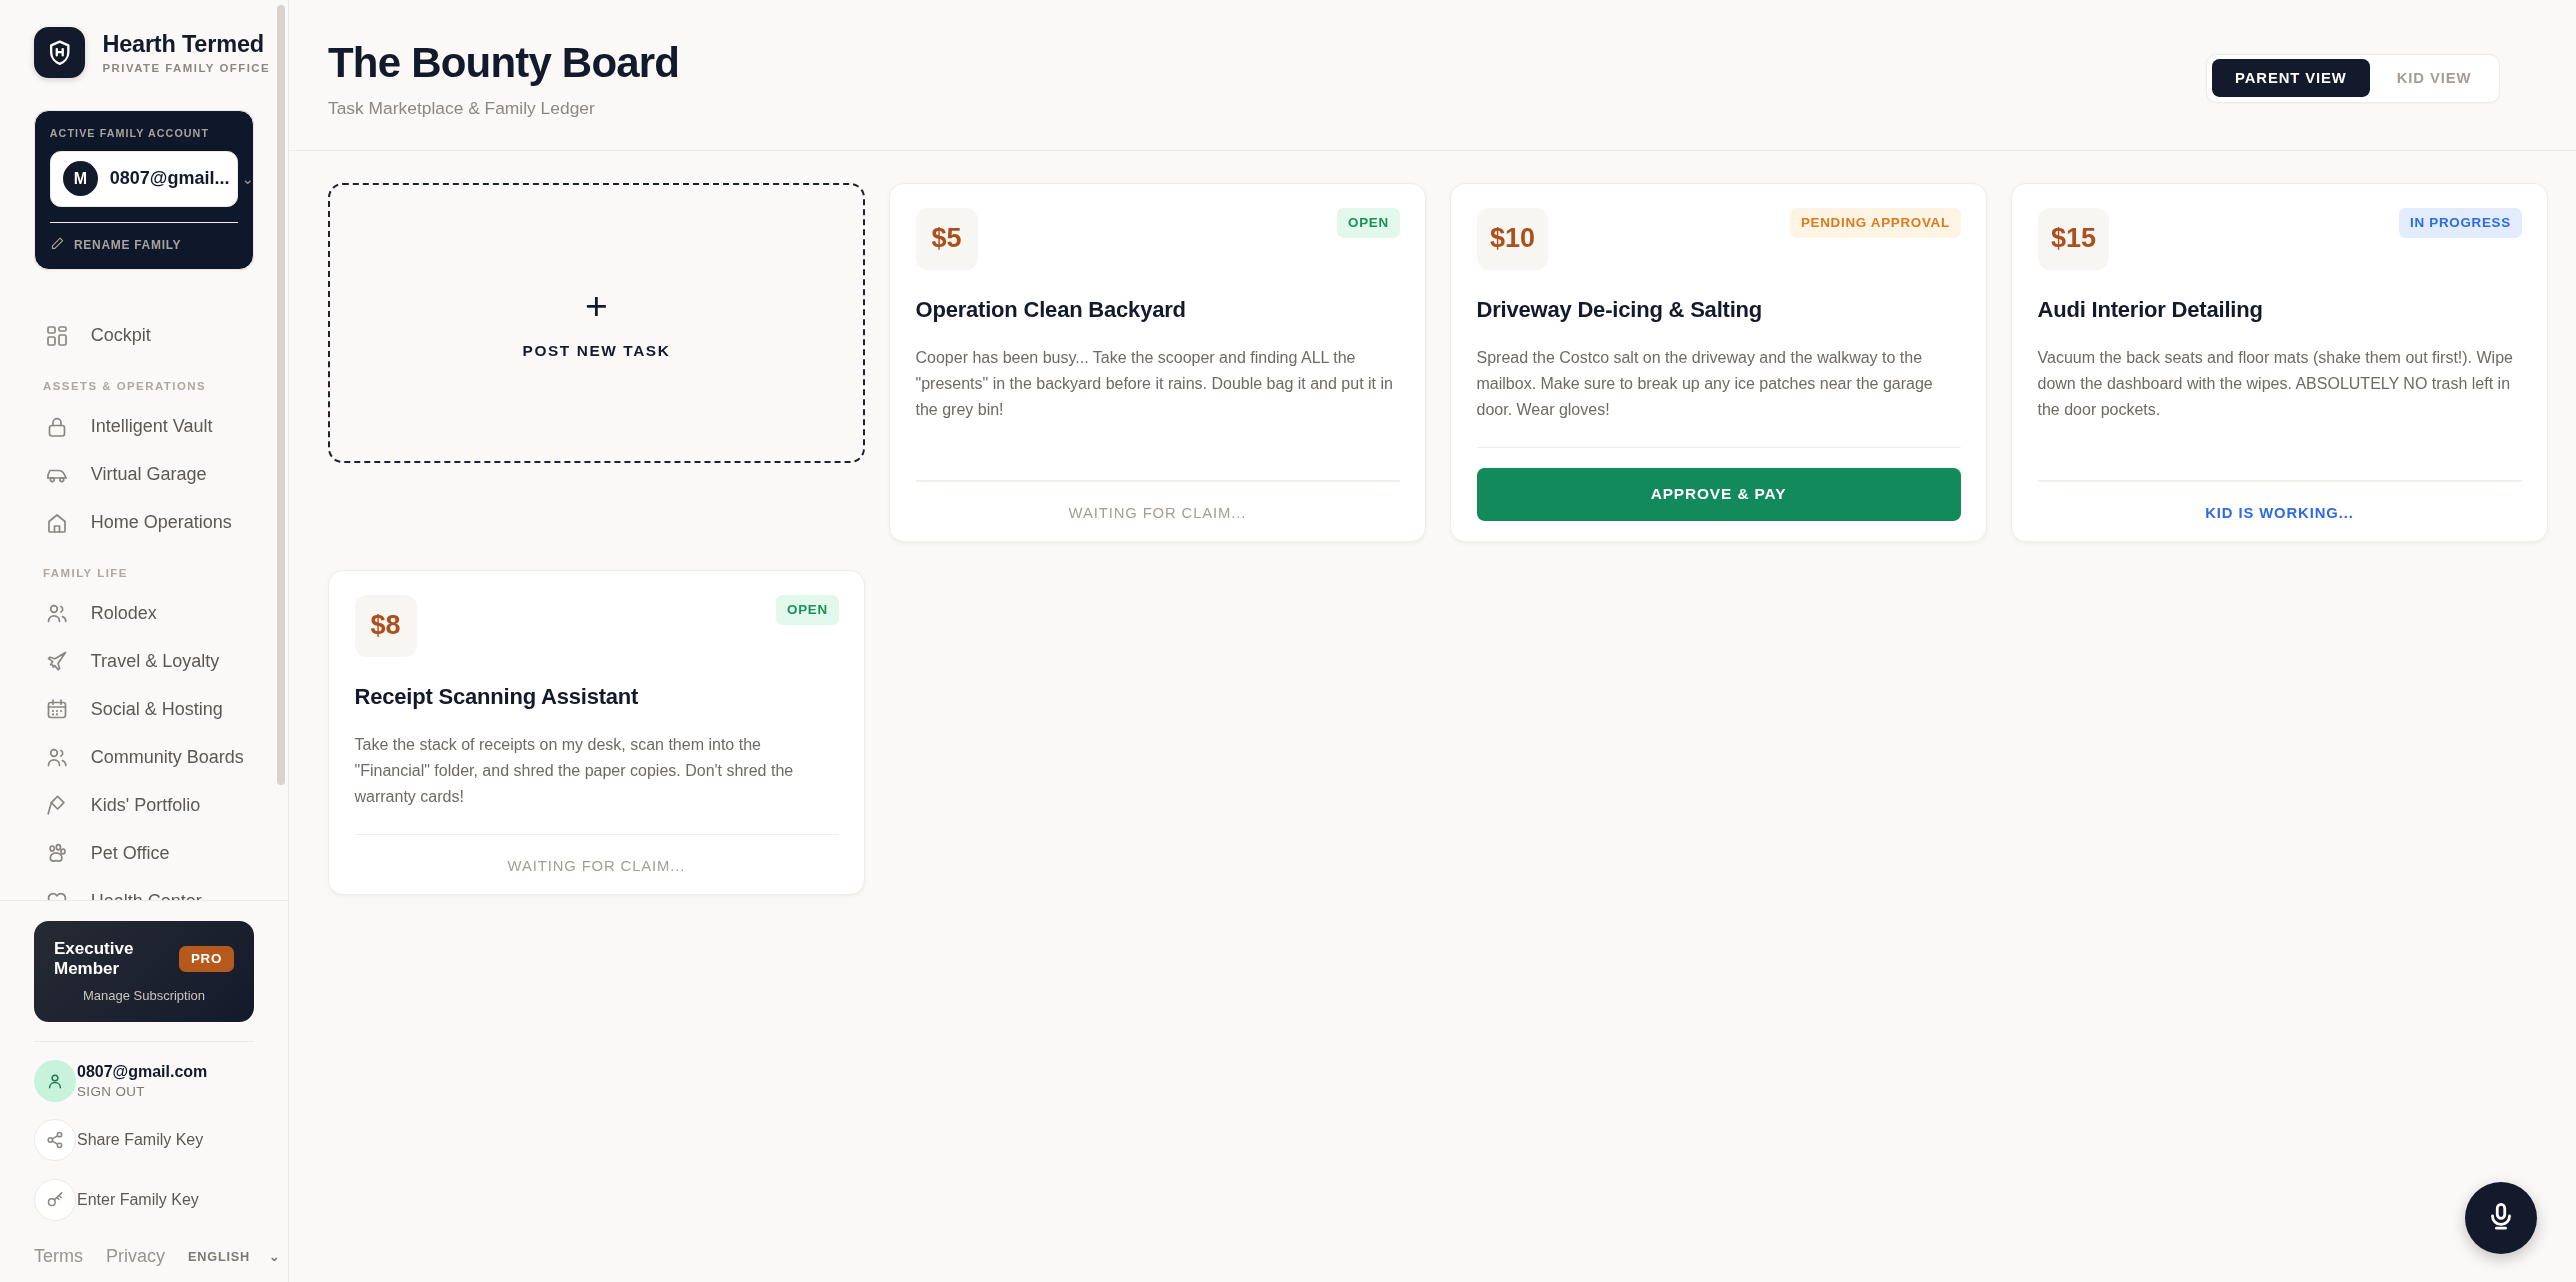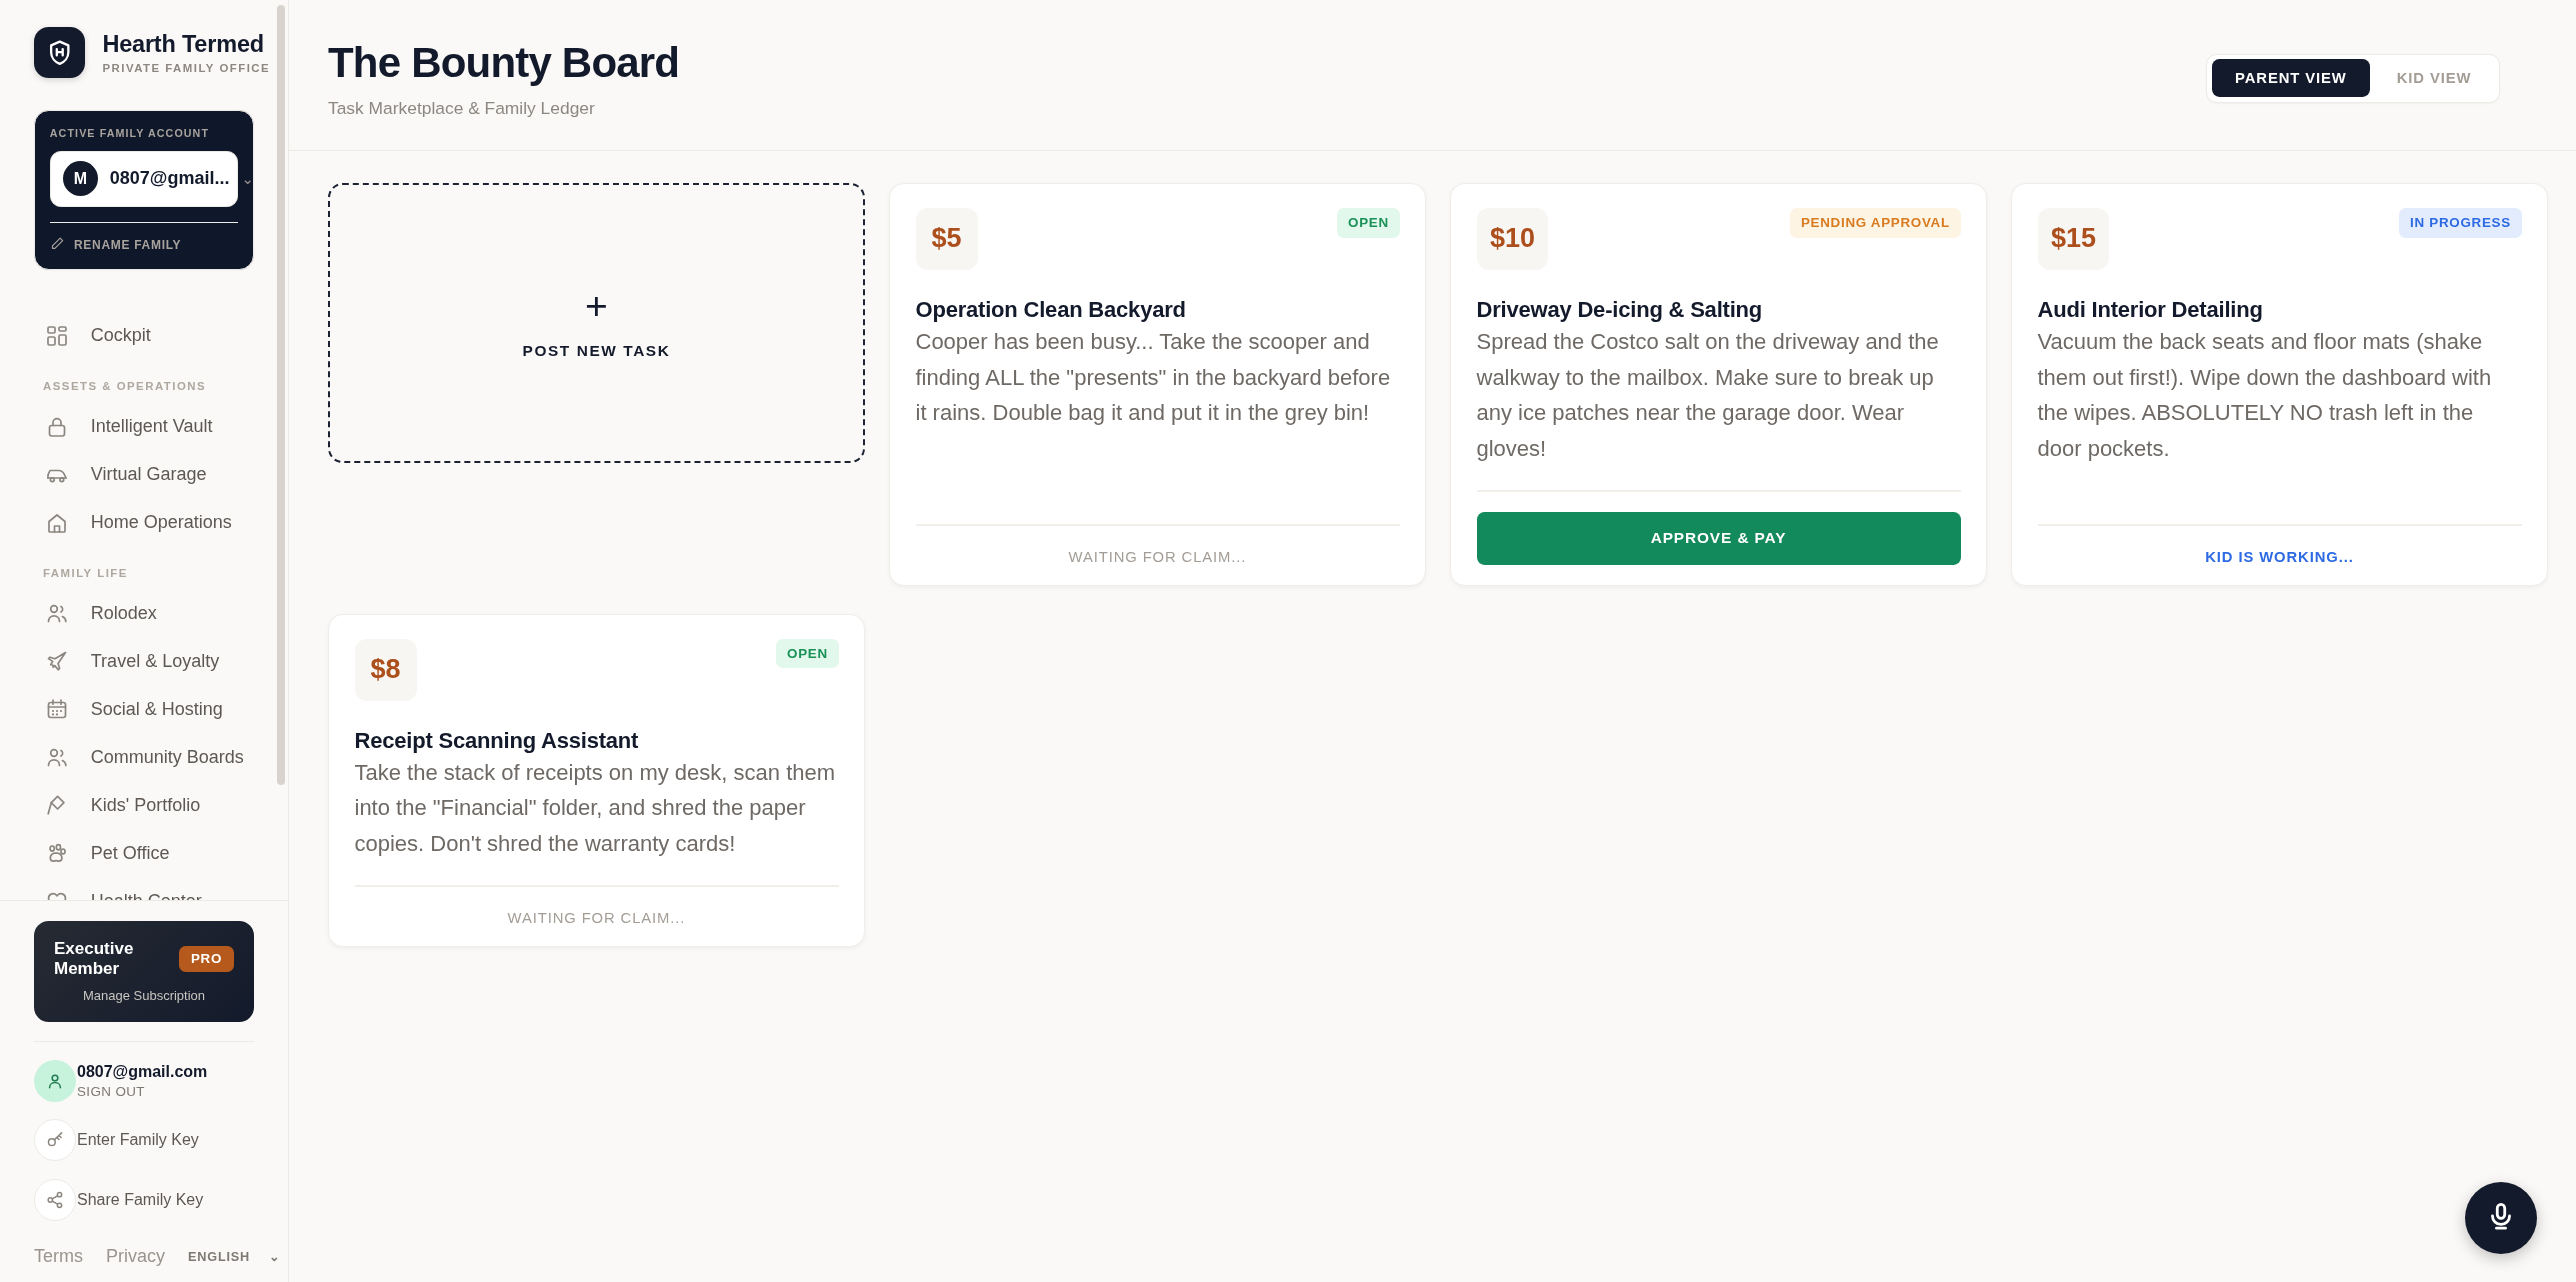--- a/index.html
+++ b/index.html
@@ -150,21 +150,21 @@
     min-width: 62px; height: 62px; padding: 0 13.4px;
     display: flex; align-items: center; justify-content: center;
     font-size: 27px; font-weight: 700; color: #ad4f1c;
   }
   .badge { font-size: 13.4px; font-weight: 700; letter-spacing: 0.7px; padding: 7.4px 10.7px; border-radius: 6.7px; }
   .badge.open { background: #e3f8ec; color: #1a9156; }
   .badge.pending { background: #fdf4e3; color: #d97b20; }
   .badge.progress { background: #e2ecfd; color: #2d6ae3; }
 
   .card-title { font-size: 22px; font-weight: 700; color: #131a2b; margin-top: 27px; letter-spacing: -0.2px; }
-  .card-desc { font-size: 22px; line-height: 1.62; color: #6e6964; margin-top: 1px; }
+  .card-desc { font-size: 16px; line-height: 1.62; color: #6e6964; margin-top: 22px; }
   .card-spacer { flex: 1 1 auto; min-height: 24px; }
   .card-div { height: 1.3px; background: #f2efeb; margin-bottom: 0; }
   .card-foot { text-align: center; padding-top: 23px; font-size: 14.8px; letter-spacing: 0.9px; }
   .card-foot.wait { color: #a39d96; }
   .card-foot.working { color: #2d6ae3; font-weight: 700; }
   .pay-btn {
     margin-top: 20px; background: #138a5c; color: #fff;
     font-size: 15.4px; font-weight: 700; letter-spacing: 0.9px;
     text-align: center; padding: 17.4px 0; border-radius: 7.4px; cursor: pointer;
     border: none; width: 100%; font-family: inherit;
@@ -364,37 +364,37 @@
           </span>
         <span class="two">
           <span class="sb-email">0807@gmail.com</span>
           <span class="signout">SIGN OUT</span>
         </span>
       </div>
 
       <div class="sb-row">
         <span class="circ outline">
             <svg viewBox="0 0 24 24">
-              <circle cx="8.2" cy="14.6" r="4"></circle>
-              <path d="M11.2 11.8L20 3.4M16.8 6.6l2.5 2.5M14.4 9l2.4 2.4"></path>
-            </svg>
-          </span>
-        <span class="sb-link">Enter Family Key</span>
-      </div>
-
-      <div class="sb-row">
-        <span class="circ outline">
-            <svg viewBox="0 0 24 24">
               <circle cx="17.4" cy="5.6" r="2.6"></circle>
               <circle cx="6.4" cy="12" r="2.6"></circle>
               <circle cx="17.4" cy="18.4" r="2.6"></circle>
               <path d="M8.7 10.7l6.4-3.7M8.7 13.3l6.4 3.7"></path>
             </svg>
           </span>
         <span class="sb-link">Share Family Key</span>
+      </div>
+
+      <div class="sb-row">
+        <span class="circ outline">
+            <svg viewBox="0 0 24 24">
+              <circle cx="8.2" cy="14.6" r="4"></circle>
+              <path d="M11.2 11.8L20 3.4M16.8 6.6l2.5 2.5M14.4 9l2.4 2.4"></path>
+            </svg>
+          </span>
+        <span class="sb-link">Enter Family Key</span>
       </div>
 
       <div class="sb-foot">
         <span class="lnk">Terms</span>
         <span class="lnk">Privacy</span>
         <span class="lang">
           <span>ENGLISH</span>
           <span>⌄</span>
         </span>
       </div>

